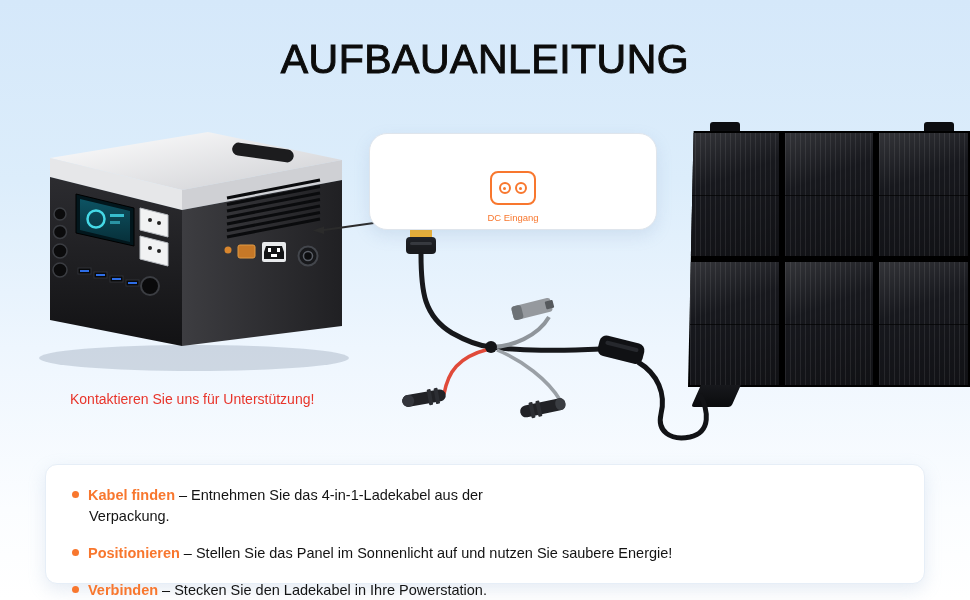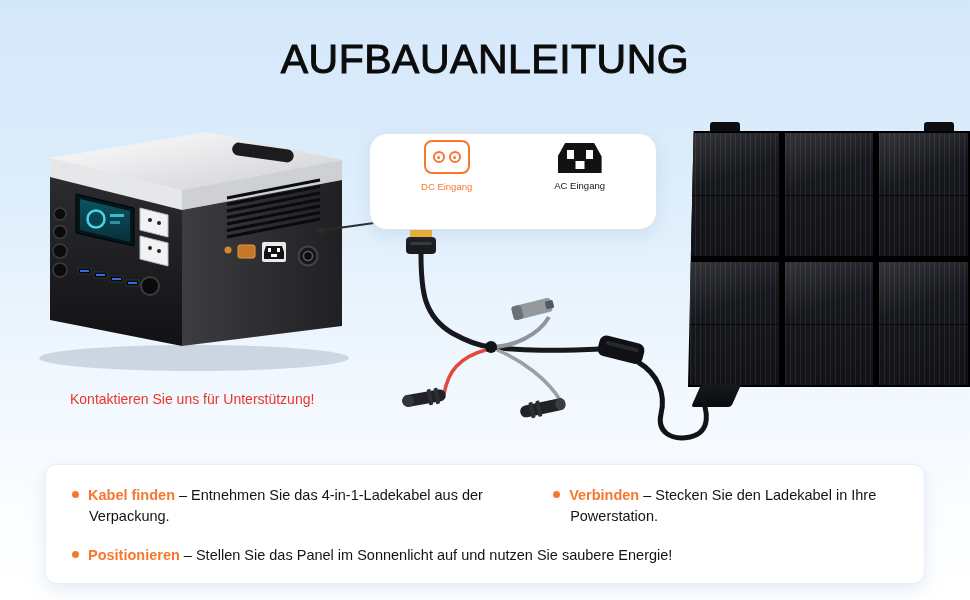--- a/index.html
+++ b/index.html
@@ -15,21 +15,21 @@
   }
 
   
   .device-svg{position:absolute;left:22px;top:118px;z-index:1;}
 
   
   .callout{
     position:absolute;left:369px;top:133px;width:288px;height:97px;z-index:3;
     background:#ffffff;border:1px solid #dfe5ec;border-radius:18px;
     box-shadow:0 6px 16px rgba(120,150,190,.18);
-    display:flex;align-items:flex-start;justify-content:space-around;padding:6px 10px;box-sizing:border-box;
+    display:flex;align-items:flex-end;justify-content:space-around;padding:6px 10px;box-sizing:border-box;
   }
   .callout-item{display:flex;flex-direction:column;align-items:center;gap:7px;}
   .callout-label{font-size:9.5px;color:#151515;}
   .callout-item.dc .callout-label{color:#f8772e;}
   .icon-dc{
     width:46px;height:34px;border:2.5px solid #f8772e;border-radius:8px;
     display:flex;align-items:center;justify-content:center;gap:4px;box-sizing:border-box;
   }
   .icon-dc .reel{width:12px;height:12px;border:2.5px solid #f8772e;border-radius:50%;
     display:flex;align-items:center;justify-content:center;box-sizing:border-box;}
@@ -174,28 +174,20 @@
 </svg>
 
 <div class="callout">
   <div class="callout-item dc">
     <div class="icon-dc">
       <span class="reel"></span>
         <span class="reel"></span>
     </div>
     <span class="callout-label">DC Eingang</span>
   </div>
-  <div class="callout-item">
-    <div class="icon-ac">
-      <span class="pin pin-l"></span>
-        <span class="pin pin-r"></span>
-        <span class="pin pin-b"></span>
-    </div>
-    <span class="callout-label">AC Eingang</span>
-  </div>
 </div>
 
 <div class="solar-panel">
   <div class="panel-tab tab-left"></div>
   <div class="panel-tab tab-right"></div>
   <div class="panel-grid">
     <div class="panel-cell"></div>
     <div class="panel-cell"></div>
     <div class="panel-cell"></div>
     <div class="panel-cell"></div>
@@ -247,19 +239,19 @@
 </svg>
 
 <div class="support-note">
   <span>Kontaktieren Sie uns für Unterstützung!</span>
 </div>
 
 <div class="steps-box">
   <div class="step">
     <span class="bullet"></span><span class="step-label">Kabel finden</span><span class="step-text">– Entnehmen Sie das 4-in-1-Ladekabel aus der Verpackung.</span>
   </div>
+  <div class="step step-span">
+    <span class="bullet"></span><span class="step-label">Positionieren</span><span class="step-text">– Stellen Sie das Panel im Sonnenlicht auf und nutzen Sie saubere Energie!</span>
+  </div>
   <div class="step">
     <span class="bullet"></span><span class="step-label">Verbinden</span><span class="step-text">– Stecken Sie den Ladekabel in Ihre Powerstation.</span>
   </div>
-  <div class="step step-span">
-    <span class="bullet"></span><span class="step-label">Positionieren</span><span class="step-text">– Stellen Sie das Panel im Sonnenlicht auf und nutzen Sie saubere Energie!</span>
-  </div>
 </div>
 
 </body></html>

